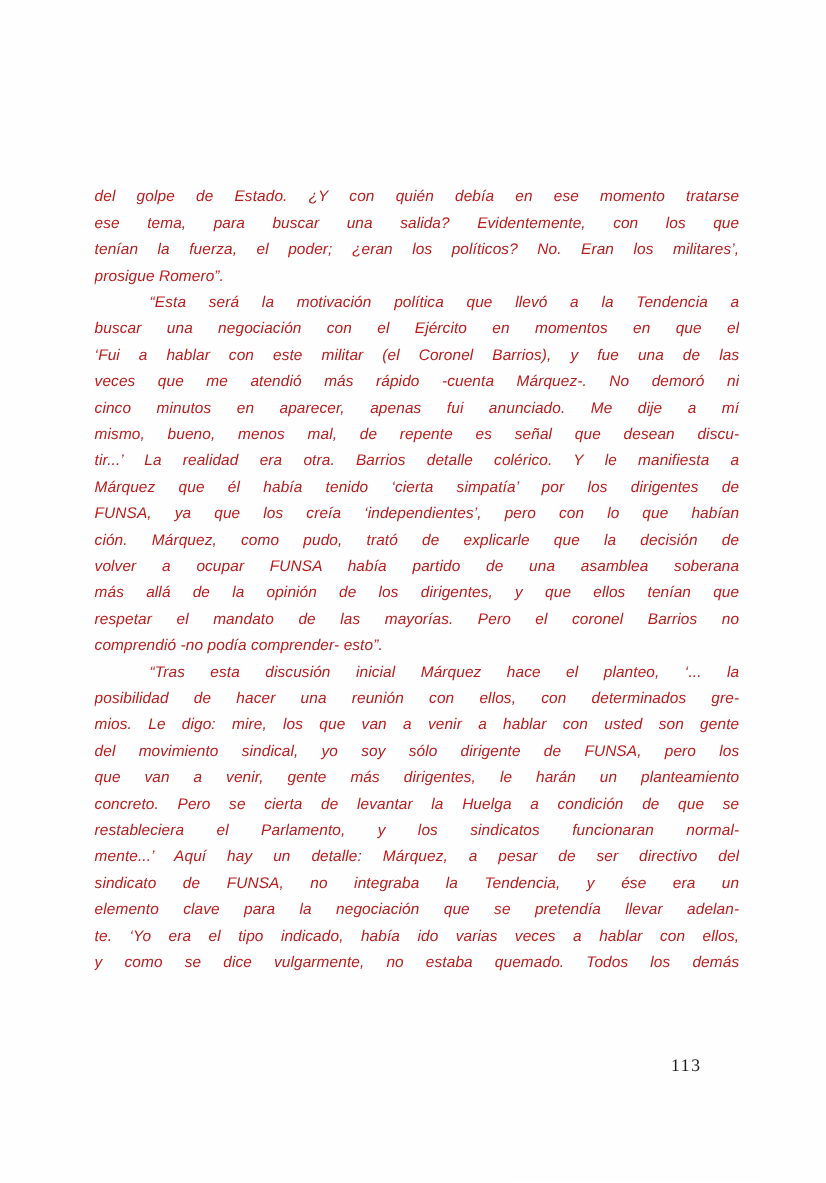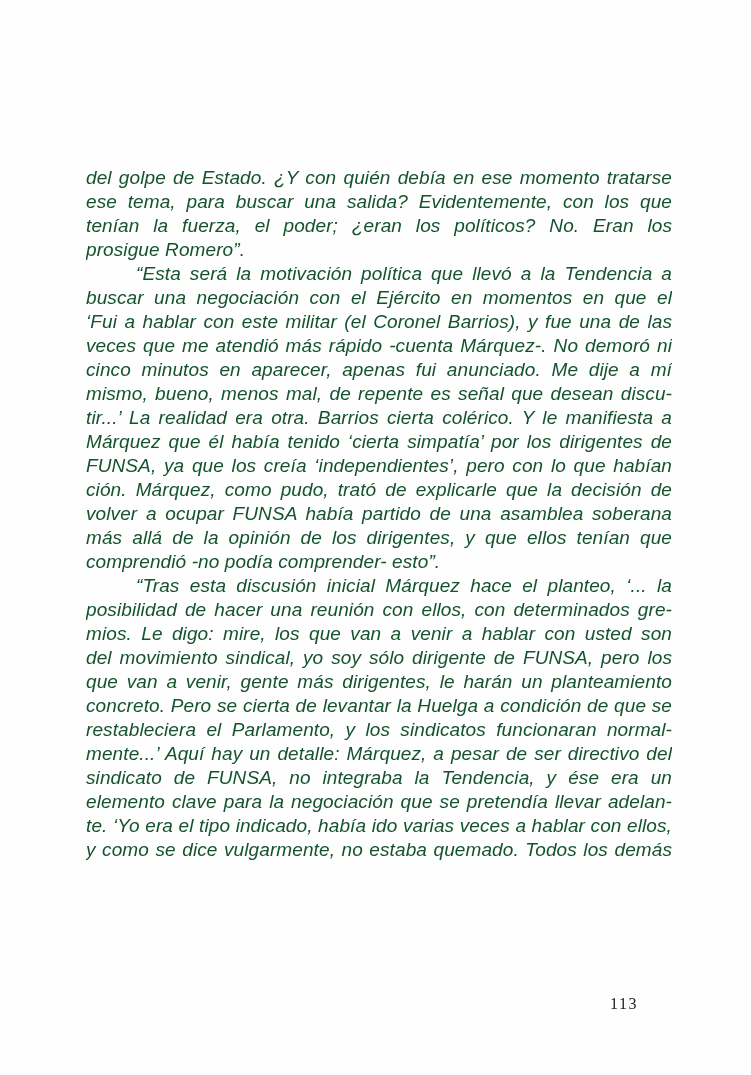--- a/index.html
+++ b/index.html
@@ -16,23 +16,23 @@
   .scan-page {
     position: absolute;
     inset: 0;
     background: #fefefe;
   }
   .textblock {
     position: absolute;
     left: 86px;
     top: 166px;
     width: 586px;
-    color: #14532d;
+    color: #b91c1c;
     font-style: italic;
-    font-size: 19px;
+    font-size: 14px;
     line-height: 24px;
     letter-spacing: 0.1px;
   }
   .para { margin: 0; }
   .line {
     text-align: justify;
     text-align-last: justify;
     text-justify: inter-word;
     height: 24px;
     overflow: hidden;
@@ -40,21 +40,21 @@
   }
   .line.last {
     text-align-last: left;
   }
   .para.indent .line:first-child {
     text-indent: 50px;
   }
   .pagenum {
     position: absolute;
     left: 610px;
-    top: 995px;
+    top: 961px;
     font-family: "Liberation Serif", serif;
     font-style: normal;
     font-size: 16px;
     letter-spacing: 1.5px;
     color: #1c1c1c;
   }
 </style>
 </head>
 <body>
 
@@ -66,26 +66,27 @@
         <div class="line">tenían la fuerza, el poder; ¿eran los políticos? No. Eran los militares’,</div>
         <div class="line last">prosigue Romero”.</div>
       </div>
       <div class="para indent">
         <div class="line">“Esta será la motivación política que llevó a la Tendencia a</div>
         <div class="line">buscar una negociación con el Ejército en momentos en que el</div>
         <div class="line">‘Fui a hablar con este militar (el Coronel Barrios), y fue una de las</div>
         <div class="line">veces que me atendió más rápido -cuenta Márquez-. No demoró ni</div>
         <div class="line">cinco minutos en aparecer, apenas fui anunciado. Me dije a mí</div>
         <div class="line">mismo, bueno, menos mal, de repente es señal que desean discu-</div>
-        <div class="line">tir...’ La realidad era otra. Barrios cierta colérico. Y le manifiesta a</div>
+        <div class="line">tir...’ La realidad era otra. Barrios detalle colérico. Y le manifiesta a</div>
         <div class="line">Márquez que él había tenido ‘cierta simpatía’ por los dirigentes de</div>
         <div class="line">FUNSA, ya que los creía ‘independientes’, pero con lo que habían</div>
         <div class="line">ción. Márquez, como pudo, trató de explicarle que la decisión de</div>
         <div class="line">volver a ocupar FUNSA había partido de una asamblea soberana</div>
         <div class="line">más allá de la opinión de los dirigentes, y que ellos tenían que</div>
+        <div class="line">respetar el mandato de las mayorías. Pero el coronel Barrios no</div>
         <div class="line last">comprendió -no podía comprender- esto”.</div>
       </div>
       <div class="para indent">
         <div class="line">“Tras esta discusión inicial Márquez hace el planteo, ‘... la</div>
         <div class="line">posibilidad de hacer una reunión con ellos, con determinados gre-</div>
         <div class="line">mios. Le digo: mire, los que van a venir a hablar con usted son gente</div>
         <div class="line">del movimiento sindical, yo soy sólo dirigente de FUNSA, pero los</div>
         <div class="line">que van a venir, gente más dirigentes, le harán un planteamiento</div>
         <div class="line">concreto. Pero se cierta de levantar la Huelga a condición de que se</div>
         <div class="line">restableciera el Parlamento, y los sindicatos funcionaran normal-</div>

